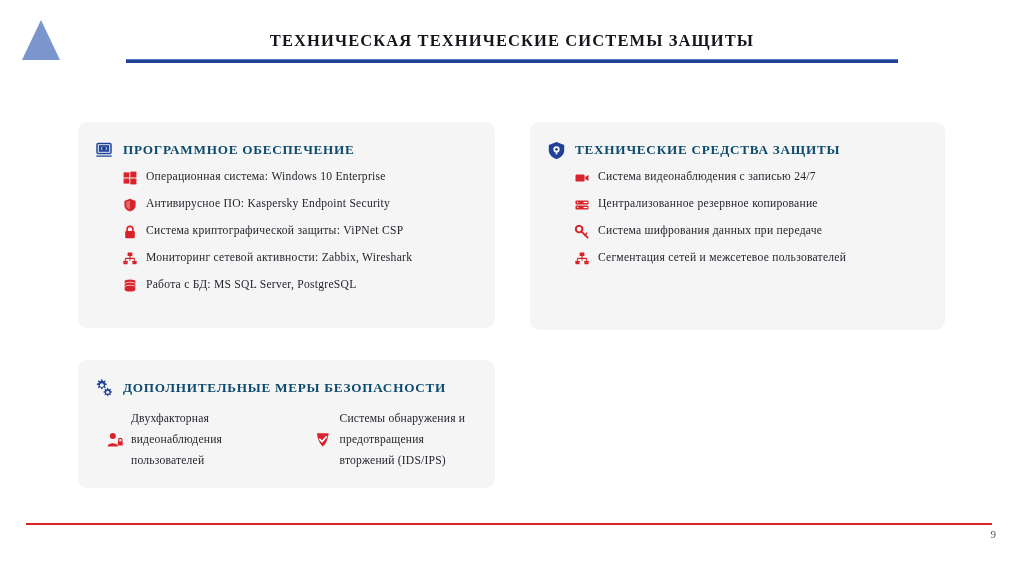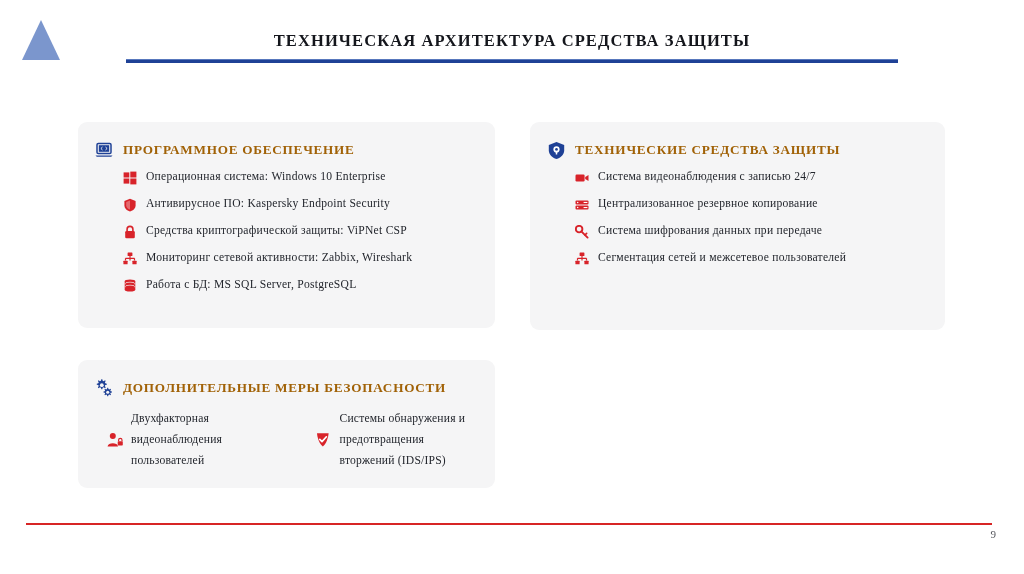--- a/index.html
+++ b/index.html
@@ -83,21 +83,21 @@
     justify-content: center;
     flex: 0 0 auto;
   }
   .card-header-icon svg { display: block; }
 
   .card-header-title {
     font-family: "Liberation Serif", "DejaVu Serif", serif;
     font-weight: bold;
     font-size: 13.2px;
     letter-spacing: 0.75px;
-    color: #a16207;
+    color: #0c4a6e;
     white-space: nowrap;
   }
 
   
   .bullet-list {
     position: absolute;
     left: 44px;
     top: 48px;
     right: 12px;
     list-style: none;
@@ -181,21 +181,21 @@
     color: #56585e;
   }
 </style>
 </head>
 <body>
 
 <div class="slide">
 
   <div class="logo-triangle"></div>
 
-  <div class="page-title">ТЕХНИЧЕСКАЯ АРХИТЕКТУРА СРЕДСТВА ЗАЩИТЫ</div>
+  <div class="page-title">ТЕХНИЧЕСКАЯ ТЕХНИЧЕСКИЕ СИСТЕМЫ ЗАЩИТЫ</div>
 
   <div class="title-rule"></div>
 
   <div class="card" id="card-software">
     <div class="card-header">
       <span class="card-header-icon">
         <svg width="20" height="20" viewBox="0 0 20 20">
           <rect x="3" y="3.5" width="14" height="10" rx="1.3" fill="none" stroke="#1f4196" stroke-width="1.5"></rect>
           <rect x="4.8" y="5.2" width="10.4" height="6.6" fill="#1f4196"></rect>
           <path d="M8.2 7.3 L6.9 8.5 L8.2 9.7" fill="none" stroke="#ffffff" stroke-width="0.9" stroke-linecap="round" stroke-linejoin="round"></path>
@@ -227,21 +227,21 @@
         </span>
         <span class="bullet-text">Антивирусное ПО: Kaspersky Endpoint Security</span>
       </li>
       <li class="bullet-item">
         <span class="bullet-icon">
           <svg width="14" height="14" viewBox="0 0 14 14">
             <path d="M4.1 6.2 V4.3 a2.9 2.9 0 0 1 5.8 0 V6.2" fill="none" stroke="#d8232a" stroke-width="1.6"></path>
             <rect x="2.2" y="6.0" width="9.6" height="7.2" rx="1.3" fill="#d8232a"></rect>
           </svg>
         </span>
-        <span class="bullet-text">Средства криптографической защиты: ViPNet CSP</span>
+        <span class="bullet-text">Система криптографической защиты: ViPNet CSP</span>
       </li>
       <li class="bullet-item">
         <span class="bullet-icon">
           <svg width="14" height="14" viewBox="0 0 14 14">
             <rect x="4.6" y="0.5" width="4.8" height="3.6" rx="0.5" fill="#d8232a"></rect>
             <path d="M7 4.1 V6.3 M2.5 6.3 H11.5 M2.5 6.3 V8.6 M11.5 6.3 V8.6 M7 6.3 V8.6" stroke="#d8232a" stroke-width="1.15" fill="none"></path>
             <rect x="0.4" y="8.8" width="4.2" height="3.4" rx="0.5" fill="#d8232a"></rect>
             <rect x="9.4" y="8.8" width="4.2" height="3.4" rx="0.5" fill="#d8232a"></rect>
           </svg>
         </span>

